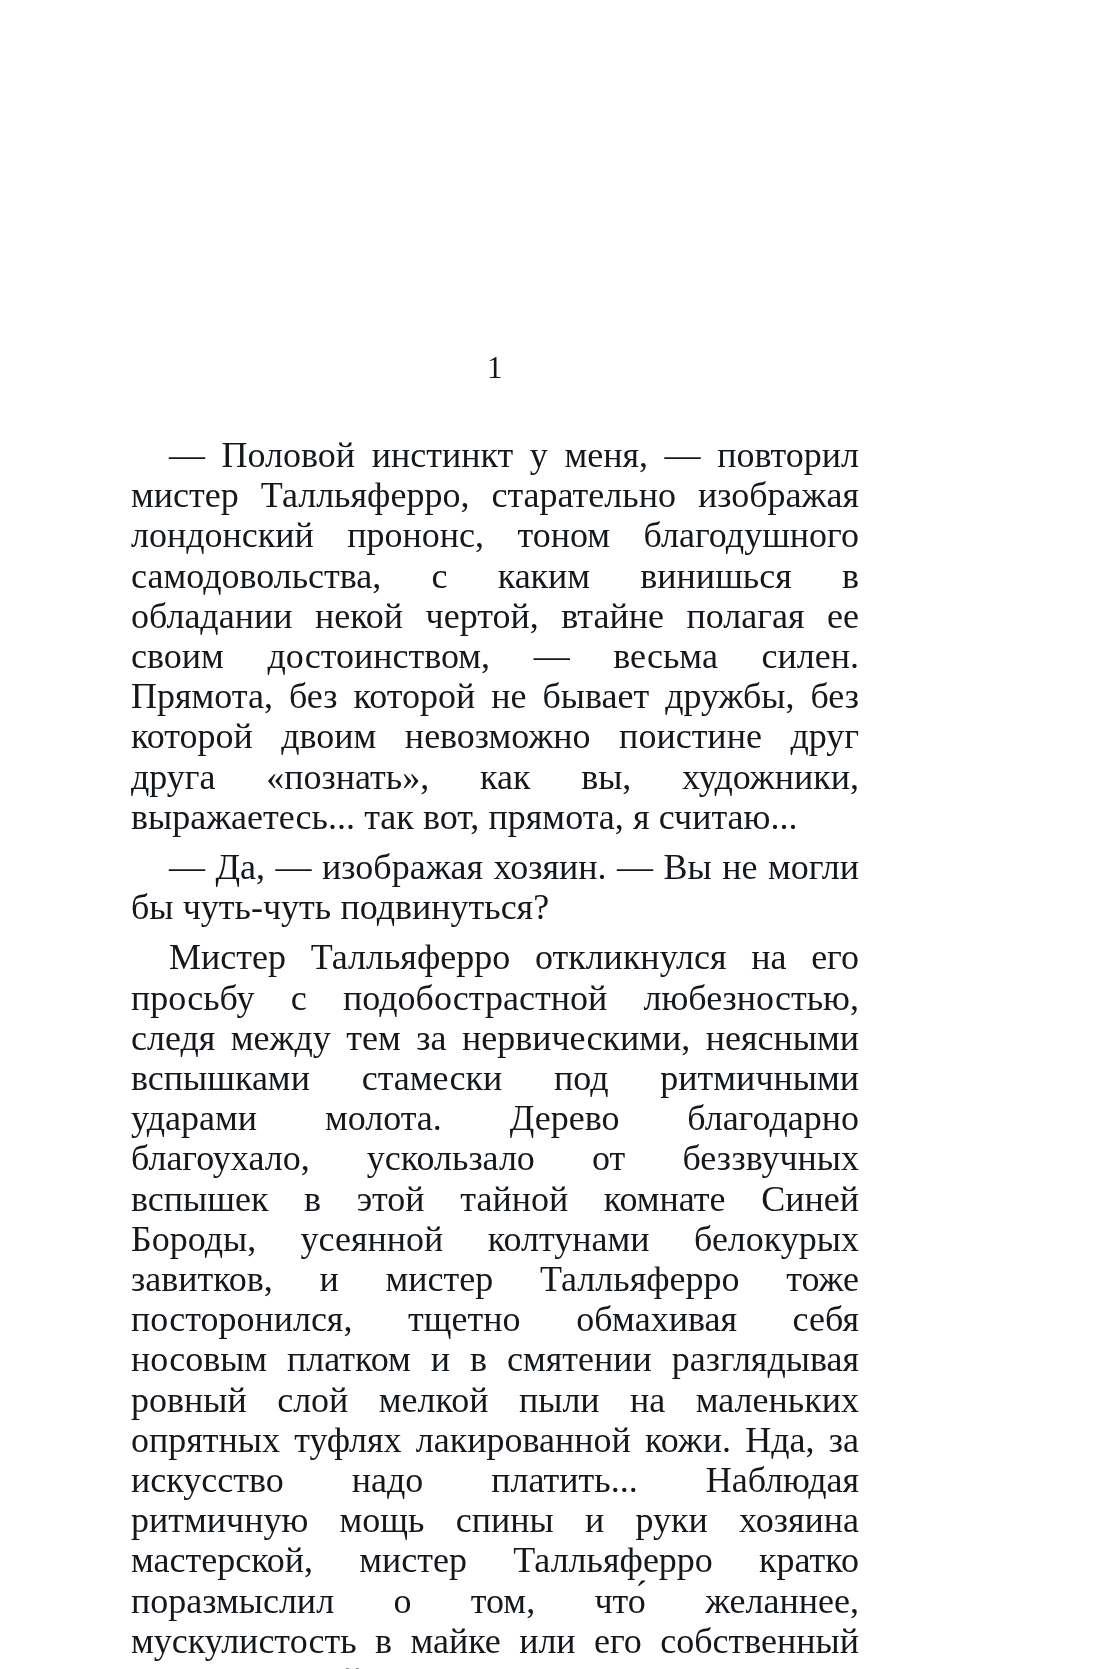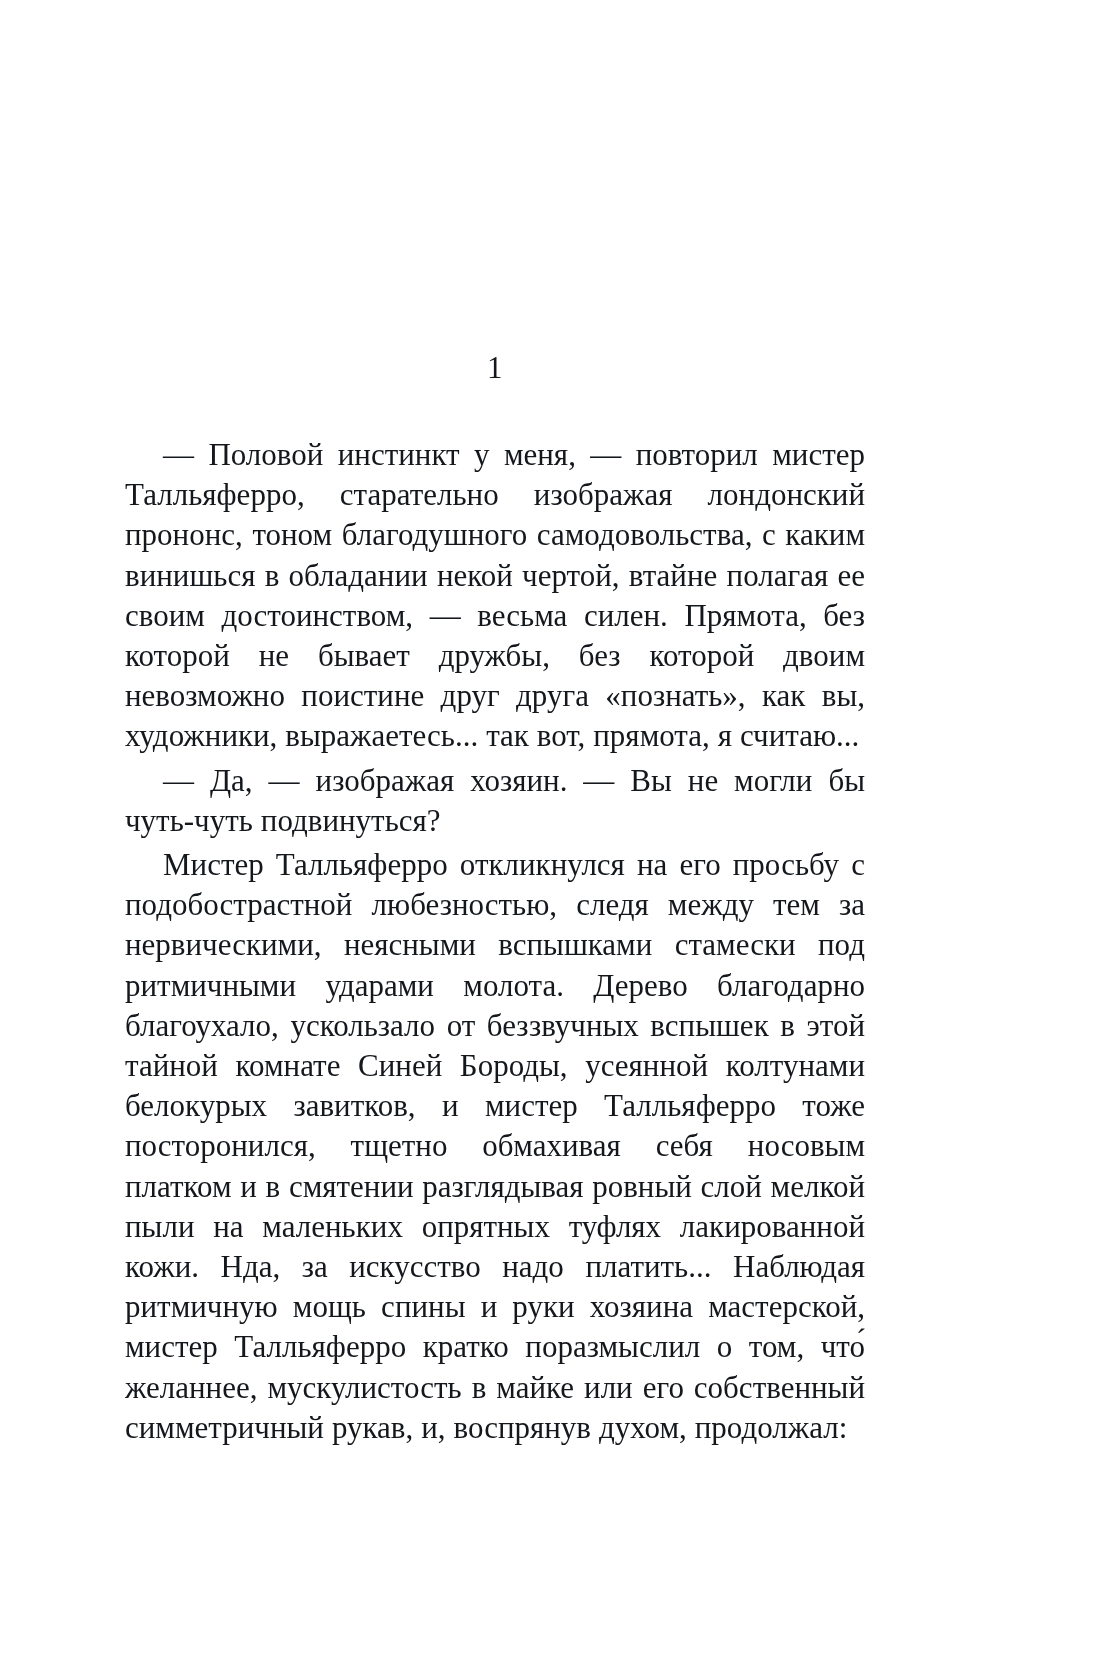--- a/index.html
+++ b/index.html
@@ -29,22 +29,22 @@
   }
   .chapter-number {
     text-align: center;
     font-size: 31px;
     line-height: 1;
     margin: 0 0 52px 0;
     letter-spacing: 0.5px;
     color: #14181c;
   }
   p.para {
-    margin: 4px;
-    font-size: 31px;
+    margin: 10px;
+    font-size: 36px;
     line-height: 40.2px;
     text-align: justify;
     text-justify: inter-word;
     text-indent: 38px;
     color: #14181c;
     hyphens: manual;
     word-spacing: 0.2px;
   }
   
 </style>

